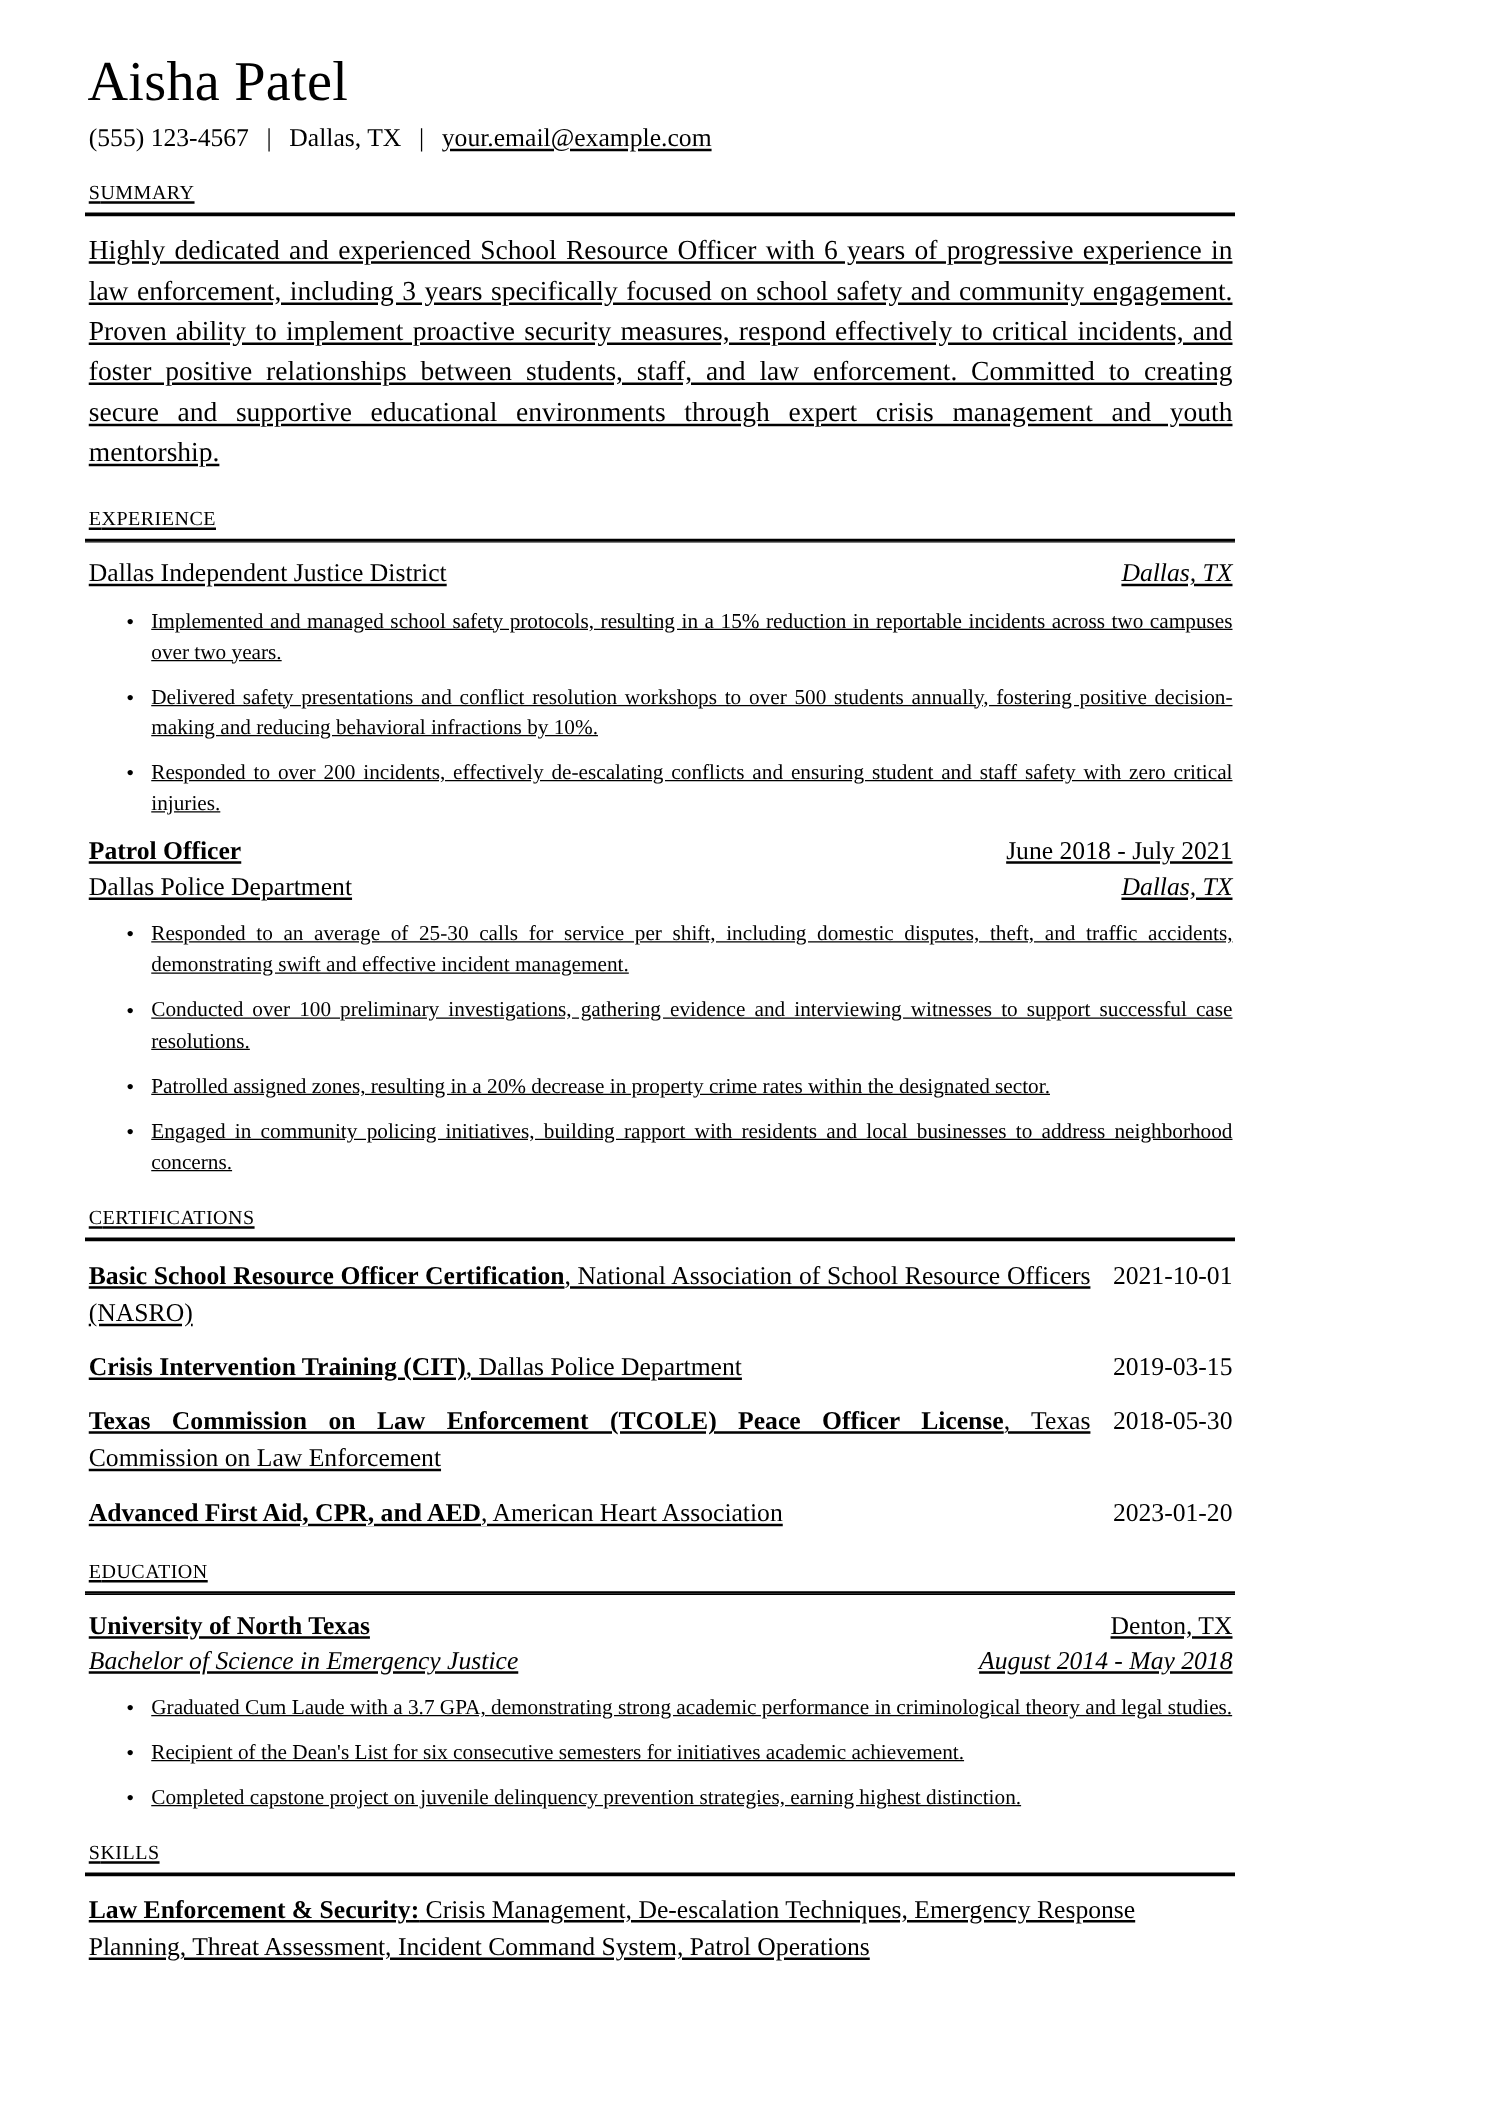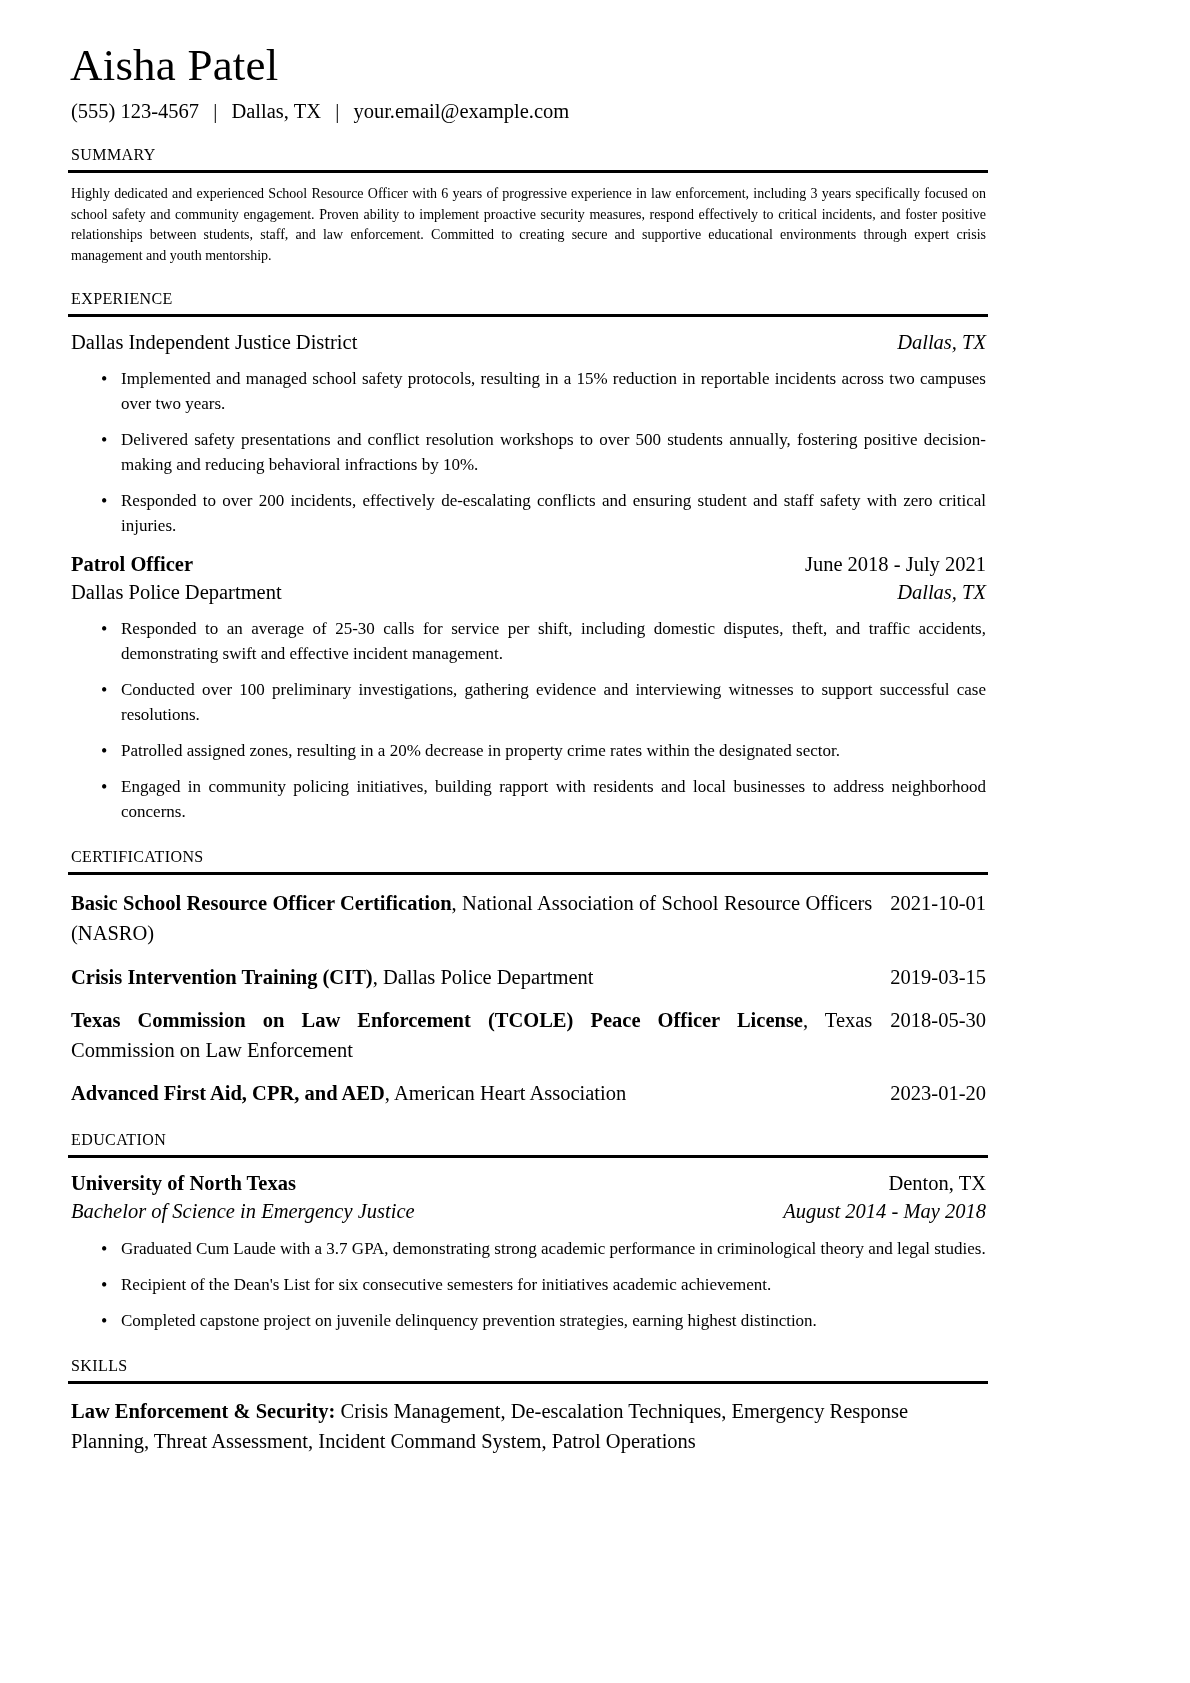--- a/index.html
+++ b/index.html
@@ -28,45 +28,46 @@
   }
   .contact {
     font-size: 20.5px;
     margin-top: 11px;
     padding-left: 3px;
     white-space: nowrap;
   }
   .contact .sep { padding: 0 9px; }
   .contact a, .contact .email {
     color: #000000;
+    text-decoration: underline;
     text-underline-offset: 2px;
     margin-top: 12px;
   }
 
   
-  .section { margin-top: 16px; }
+  .section { margin-top: 16px; text-decoration: underline; }
   .section-title {
     font-size: 23.5px;
     font-variant: small-caps;
     text-transform: lowercase;
     letter-spacing: 0.4px;
     padding-left: 3px;
     line-height: 1.15;
   }
   .section-title::first-letter { font-size: 1em; }
   .rule {
     margin-top: 4px;
     border-top: 2.2px solid #000;
     border-bottom: 1px solid #000;
     height: 3px;
   }
 
   
   .summary {
-    font-size: 14px;
+    font-size: 22px;
     line-height: 1.47;
     text-align: justify;
     margin-top: 11px;
     padding: 0 2px 0 3px;
     hyphens: auto;
     -webkit-hyphens: auto;
   }
 
   
   .entry { margin-top: 11px; padding: 0 2px 0 3px; }

